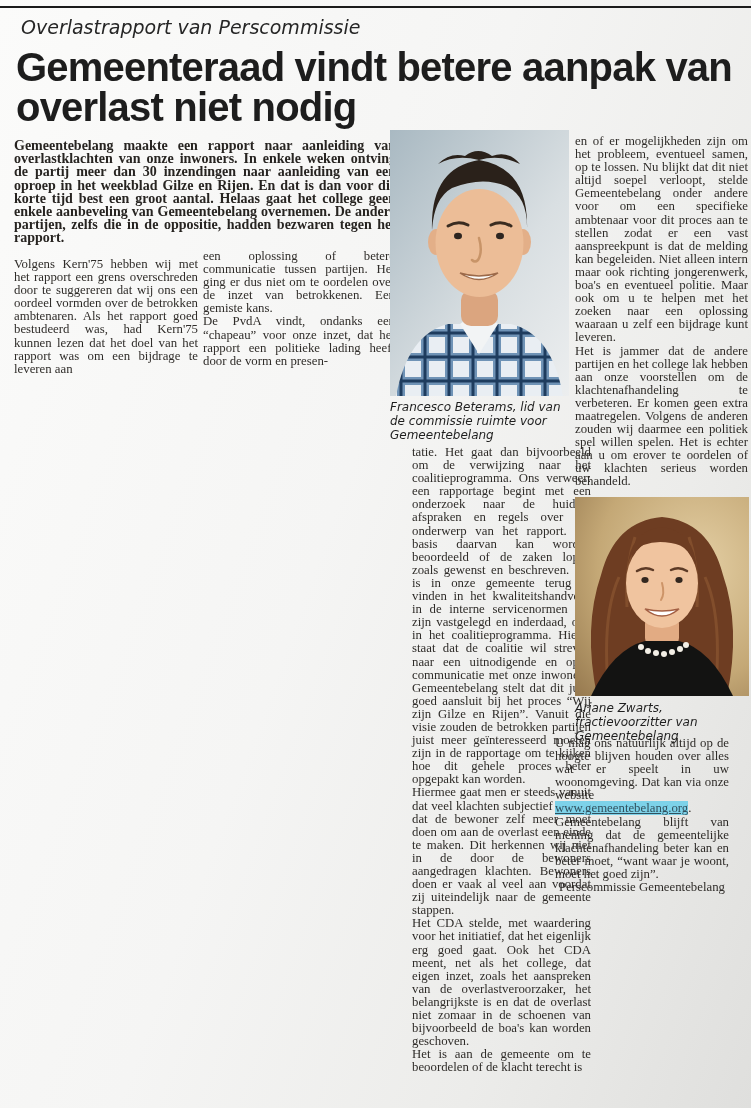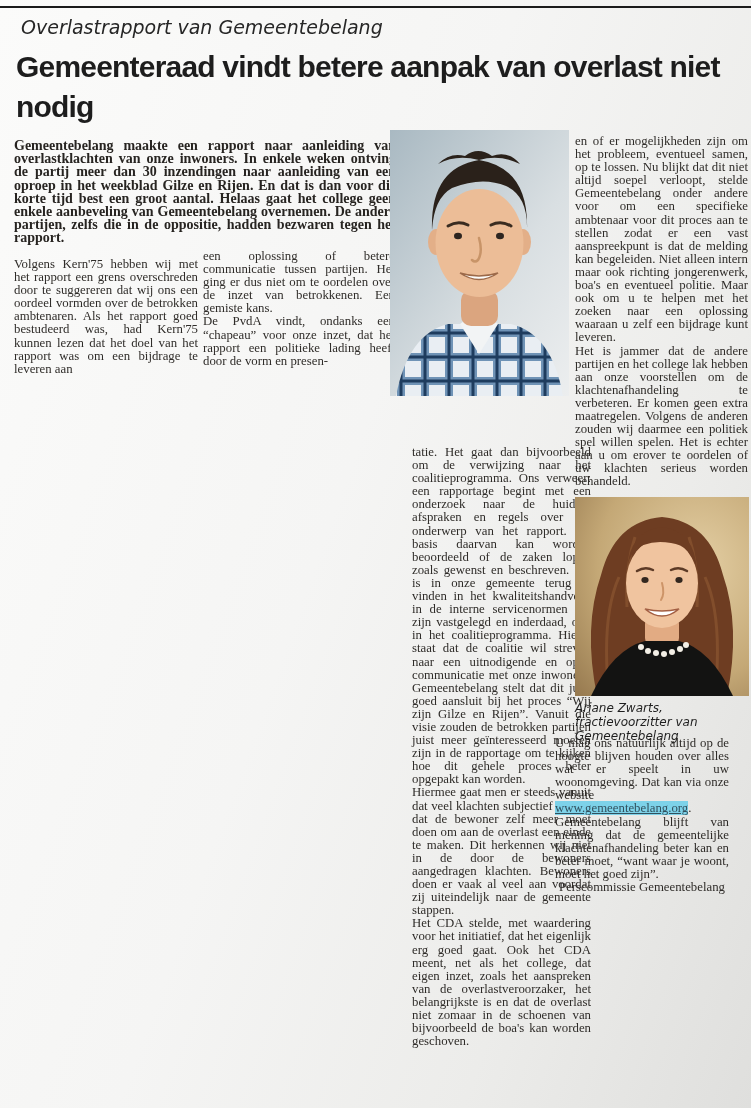--- a/index.html
+++ b/index.html
@@ -13,21 +13,21 @@
   }
   .top-rule { position:absolute; left:0; top:6px; width:751px; height:2px; background:#1b1b1b; }
   .kicker {
     position:absolute; left:21px; top:16px; width:600px;
     font-family:"DejaVu Sans", sans-serif; font-style:italic;
     font-size:19px; color:#262626;
   }
   .headline {
     position:absolute; left:16px; top:47px; width:732px;
     font-family:"Liberation Sans", sans-serif; font-weight:bold;
-    font-size:30px; line-height:40px; letter-spacing:-0.8px; color:#1d1d1d;
+    font-size:40px; line-height:40px; letter-spacing:-0.8px; color:#1d1d1d;
   }
   .intro {
     position:absolute; left:14px; top:139px; width:382px;
     font-weight:bold; font-size:14px; line-height:13.2px;
     text-align:justify; color:#272421;
   }
   .bodycol { position:absolute; font-size:12.8px; line-height:13.1px; text-align:justify; }
   .bodycol p { margin:0; }
   .col1 { left:14px;  top:258px; width:184px; }
   .col2 { left:203px; top:250px; width:192px; }
@@ -52,21 +52,21 @@
     background:#7dd2e9; color:#31505d; text-decoration:underline; cursor:pointer;
   }
 </style>
 </head>
 <body>
 
 <div class="page">
 
   <div class="top-rule"></div>
 
-  <div class="kicker">Overlastrapport van Gemeentebelang</div>
+  <div class="kicker">Overlastrapport van Perscommissie</div>
 
   <h1 class="headline" style="margin:0;">Gemeenteraad vindt betere aanpak van overlast niet nodig</h1>
 
   <div class="intro">Gemeentebelang maakte een rapport naar aanleiding van overlastklachten van onze inwoners. In enkele weken ontving de partij meer dan 30 inzendingen naar aanleiding van een oproep in het weekblad Gilze en Rijen. En dat is dan voor die korte tijd best een groot aantal. Helaas gaat het college geen enkele aanbeveling van Gemeentebelang overnemen. De andere partijen, zelfs die in de oppositie, hadden bezwaren tegen het rapport.</div>
 
   <div class="bodycol col1">
     <p>Volgens Kern'75 hebben wij met het rapport een grens overschreden door te suggereren dat wij ons een oordeel vormden over de betrokken ambtenaren. Als het rapport goed bestudeerd was, had Kern'75 kunnen lezen dat het doel van het rapport was om een bijdrage te leveren aan</p>
   </div>
 
   <div class="bodycol col2">
@@ -101,25 +101,27 @@
       <path d="M48 34 Q60 22 75 26 Q88 16 102 26 Q118 20 130 34 Q110 24 89 30 Q66 24 48 34 Z" fill="#2a211a"></path>
       <path d="M58 96 Q68 90 78 95" stroke="#3a2c20" stroke-width="3" fill="none" stroke-linecap="round"></path>
       <path d="M101 95 Q111 90 121 96" stroke="#3a2c20" stroke-width="3" fill="none" stroke-linecap="round"></path>
       <ellipse cx="68" cy="106" rx="4" ry="3.2" fill="#2d2520"></ellipse>
       <ellipse cx="110" cy="106" rx="4" ry="3.2" fill="#2d2520"></ellipse>
       <path d="M89 108 Q93 122 88 130 Q85 133 82 130" stroke="#c89468" stroke-width="2.5" fill="none" stroke-linecap="round"></path>
       <path d="M70 143 Q89 156 108 143 Q89 149 70 143 Z" fill="#fdfdfb" stroke="#9c6a4a" stroke-width="1.5"></path>
     </svg>
   </div>
 
+  <div class="caption caption1">Francesco Beterams, lid van de commissie ruimte voor Gemeentebelang</div>
 
   <div class="bodycol col3">
     <p>tatie. Het gaat dan bijvoorbeeld om de verwijzing naar het coalitieprogramma. Ons verweer: een rapportage begint met een onderzoek naar de huidige afspraken en regels over het onderwerp van het rapport. Op basis daarvan kan worden beoordeeld of de zaken lopen zoals gewenst en beschreven. Dit is in onze gemeente terug te vinden in het kwaliteitshandvest, in de interne servicenormen die zijn vastgelegd en inderdaad, ook in het coalitieprogramma. Hierin staat dat de coalitie wil streven naar een uitnodigende en open communicatie met onze inwoners. Gemeentebelang stelt dat dit juist goed aansluit bij het proces “Wij zijn Gilze en Rijen”. Vanuit die visie zouden de betrokken partijen juist meer geïnteresseerd moeten zijn in de rapportage om te kijken hoe dit gehele proces beter opgepakt kan worden.</p>
     <p>Hiermee gaat men er steeds vanuit dat veel klachten subjectief zijn en dat de bewoner zelf meer moet doen om aan de overlast een einde te maken. Dit herkennen wij niet in de door de bewoners aangedragen klachten. Bewoners doen er vaak al veel aan voordat zij uiteindelijk naar de gemeente stappen.</p>
     <p>Het CDA stelde, met waardering voor het initiatief, dat het eigenlijk erg goed gaat. Ook het CDA meent, net als het college, dat eigen inzet, zoals het aanspreken van de overlastveroorzaker, het belangrijkste is en dat de overlast niet zomaar in de schoenen van bijvoorbeeld de boa's kan worden geschoven.</p>
+    <p>Het is aan de gemeente om te beoordelen of de klacht terecht is</p>
   </div>
 
   <div class="bodycol col4">
     <p>en of er mogelijkheden zijn om het probleem, eventueel samen, op te lossen. Nu blijkt dat dit niet altijd soepel verloopt, stelde Gemeentebelang onder andere voor om een specifieke ambtenaar voor dit proces aan te stellen zodat er een vast aanspreekpunt is dat de melding kan begeleiden. Niet alleen intern maar ook richting jongerenwerk, boa's en eventueel politie. Maar ook om u te helpen met het zoeken naar een oplossing waaraan u zelf een bijdrage kunt leveren.</p>
     <p>Het is jammer dat de andere partijen en het college lak hebben aan onze voorstellen om de klachtenafhandeling te verbeteren. Er komen geen extra maatregelen. Volgens de anderen zouden wij daarmee een politiek spel willen spelen. Het is echter aan u om erover te oordelen of uw klachten serieus worden behandeld.</p>
   </div>
 
   <div class="photo photo2">
     <svg width="174" height="199" viewBox="0 0 174 199" xmlns="http://www.w3.org/2000/svg">
       <defs>

